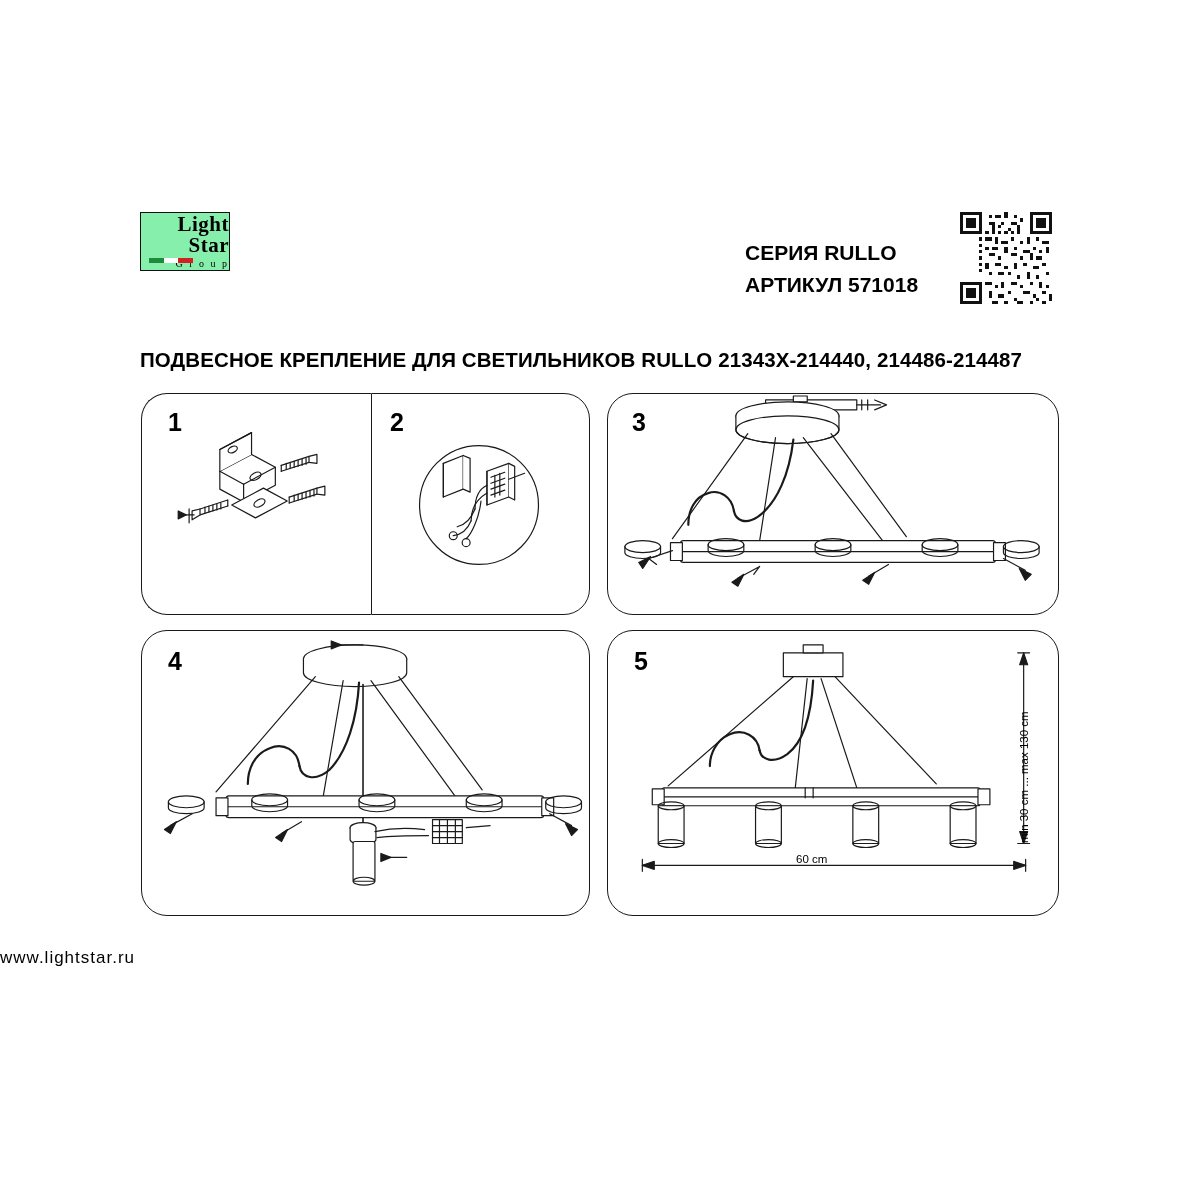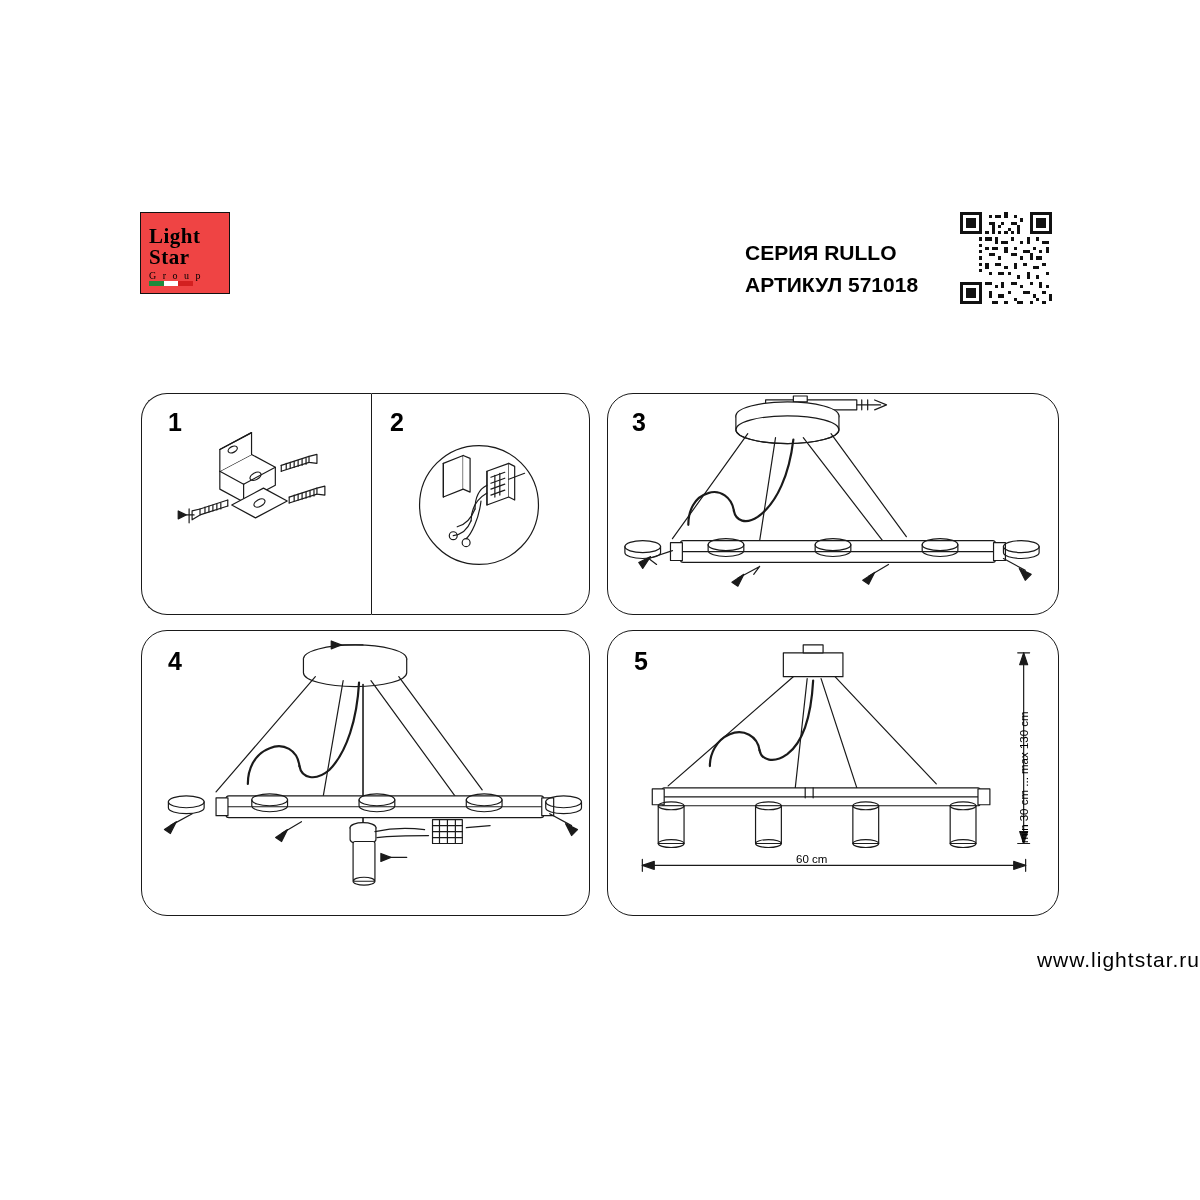--- a/index.html
+++ b/index.html
@@ -27,27 +27,27 @@
     position: absolute;
     left: 140px;
     top: 212px;
     width: 920px;
     height: 92px;
   }
   .logo-box {
     position: absolute;
     left: 0; top: 0;
     width: 90px;
-    height: 82px;
-    background: #ef4444;
+    height: 59px;
+    background: #86efac;
     border: 1.5px solid #111;
     display: flex;
     flex-direction: column;
     justify-content: center;
-    align-items: flex-start;
+    align-items: flex-end;
     padding-left: 8px;
     box-sizing: border-box;
   }
   .logo-line1, .logo-line2 {
     font-family: "Liberation Serif", serif;
     font-weight: bold;
     font-size: 21px;
     line-height: 21px;
     letter-spacing: 0.5px;
   }
@@ -148,22 +148,22 @@
   #panel3 .panel-num { left: 24px; top: 14px; }
   #panel4 .panel-num { left: 26px; top: 16px; }
   #panel5 .panel-num { left: 26px; top: 16px; }
 
   
   .footer {
     position: absolute;
     left: 0;
     top: 948px;
     width: 1200px;
-    text-align: right;
-    font-size: 21px;
+    text-align: left;
+    font-size: 17px;
     letter-spacing: 1px;
   }
 
   .dim-label {
     position: absolute;
     font-size: 11.5px;
     font-family: "Liberation Sans", sans-serif;
   }
   .dim-vert {
     transform: rotate(-90deg);
@@ -301,20 +301,21 @@
             <rect x="14" y="28" width="1" height="1"></rect>
           <rect x="18" y="28" width="2" height="1"></rect>
             <rect x="22" y="28" width="1" height="1"></rect>
           <rect x="24" y="27" width="1" height="1"></rect>
             <rect x="26" y="28" width="1" height="1"></rect>
         </g>
       </svg>
     </div>
   </div>
 
+  <div class="subtitle">ПОДВЕСНОЕ КРЕПЛЕНИЕ ДЛЯ СВЕТИЛЬНИКОВ RULLO 21343Х-214440, 214486-214487</div>
 
   <div class="panel" id="panel1">
     <div class="panel-num">1</div>
     <svg class="panel-svg" viewBox="0 0 230 222">
       <g stroke="#1a1a1a" fill="none" stroke-width="1.2" stroke-linejoin="round" stroke-linecap="round">
 
         <path d="M78 78 L110 61 L134 74 L134 92 L102 109 L78 96 Z" fill="#fff"></path>
         <path d="M78 78 L102 91 L134 74"></path>
         <path d="M102 91 L102 109"></path>
 

